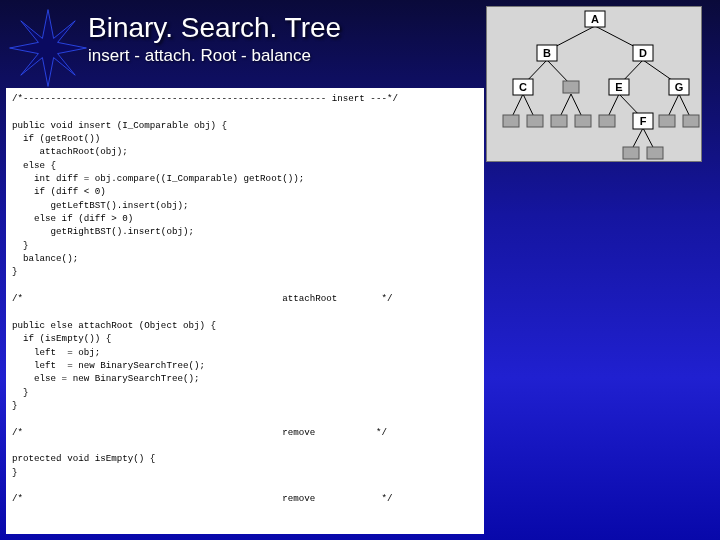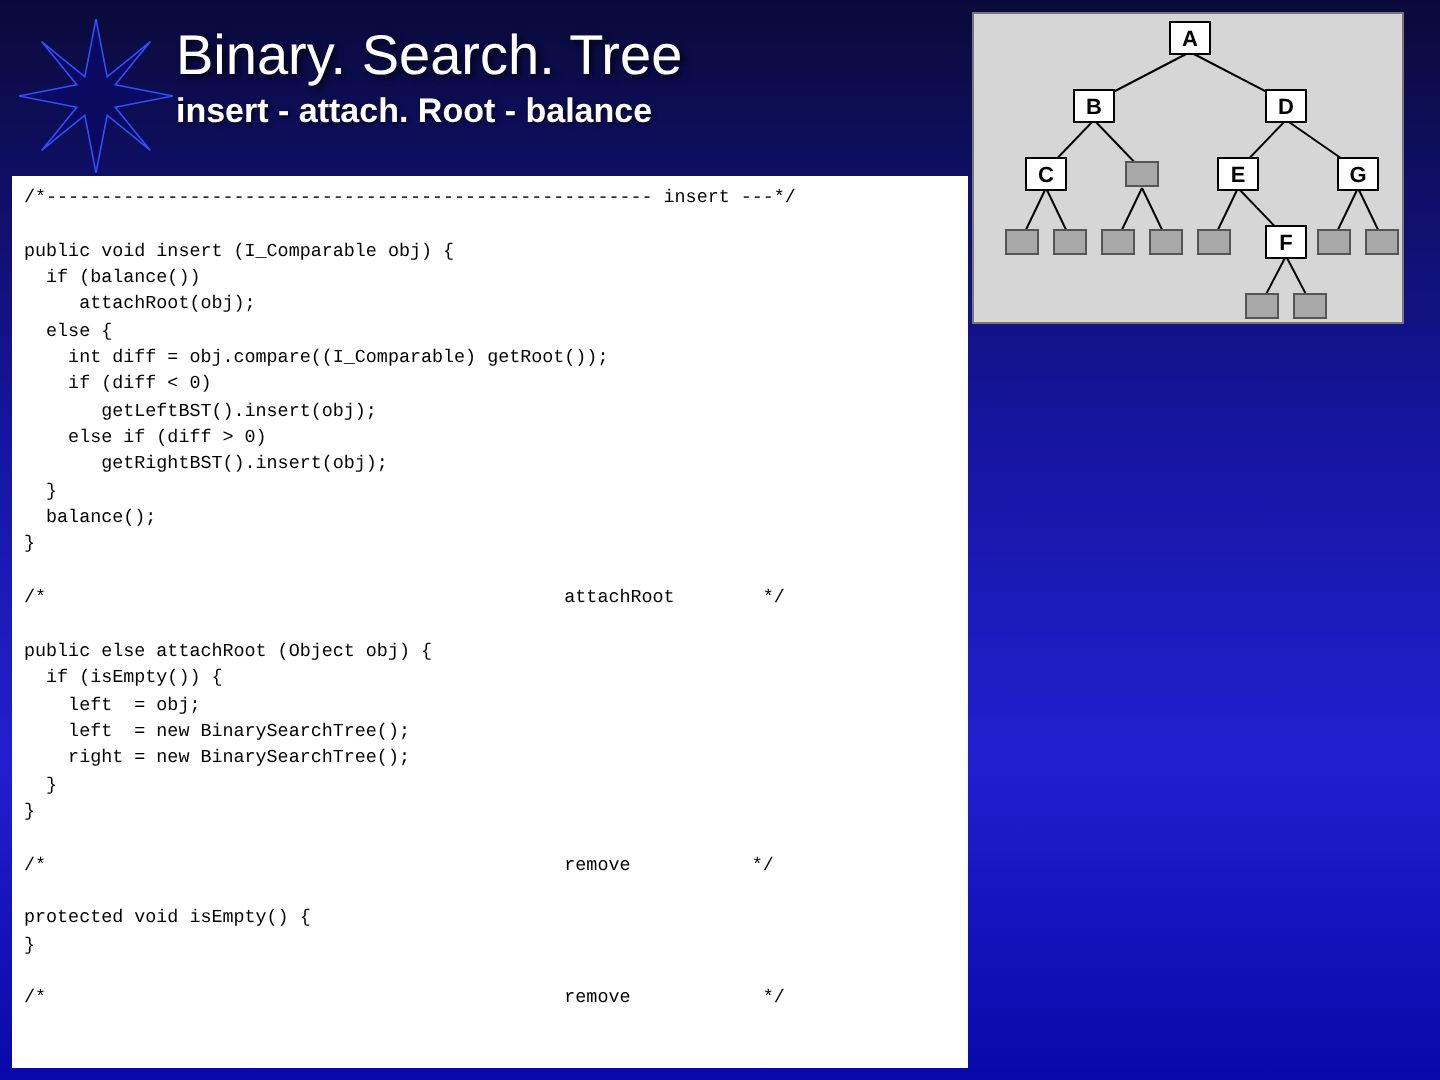--- a/index.html
+++ b/index.html
@@ -17,21 +17,21 @@
     color: #fff;
   }
   .title {
     font-size: 28px;
     font-weight: normal;
     font-family: Arial, sans-serif;
     text-shadow: 2px 2px 3px rgba(0,0,0,0.7);
   }
   .subtitle {
     font-size: 17px;
-    font-weight: bold;
+    font-weight: normal;
     font-family: Arial, sans-serif;
     text-shadow: 1px 1px 2px rgba(0,0,0,0.6);
     margin-top: 2px;
   }
   .starburst {
     position: absolute;
     left: 8px;
     top: 8px;
     width: 80px;
     height: 80px;
@@ -153,39 +153,39 @@
     <rect class="leaf-box" x="196" y="108" width="16" height="12"></rect>
 
     <rect class="leaf-box" x="136" y="140" width="16" height="12"></rect>
     <rect class="leaf-box" x="160" y="140" width="16" height="12"></rect>
   </svg>
 </div>
 
 <div class="code-panel"><span>/*------------------------------------------------------- insert ---*/</span>
 <span></span>
 <span>public void insert (I_Comparable obj) {</span>
-<span>  if (balance())</span>
+<span>  if (getRoot())</span>
 <span>     attachRoot(obj);</span>
 <span>  else {</span>
 <span>    int diff = obj.compare((I_Comparable) getRoot());</span>
 <span>    if (diff &lt; 0)</span>
 <span>       getLeftBST().insert(obj);</span>
 <span>    else if (diff &gt; 0)</span>
 <span>       getRightBST().insert(obj);</span>
 <span>  }</span>
 <span>  balance();</span>
 <span>}</span>
 <span></span>
 <span>/*                                               attachRoot        */</span>
 <span></span>
 <span>public else attachRoot (Object obj) {</span>
 <span>  if (isEmpty()) {</span>
 <span>    left  = obj;</span>
 <span>    left  = new BinarySearchTree();</span>
-<span>    right = new BinarySearchTree();</span>
+<span>    else = new BinarySearchTree();</span>
 <span>  }</span>
 <span>}</span>
 <span></span>
 <span>/*                                               remove           */</span>
 <span></span>
 <span>protected void isEmpty() {</span>
 <span>}</span>
 <span></span>
 <span>/*                                               remove            */</span></div>
 

